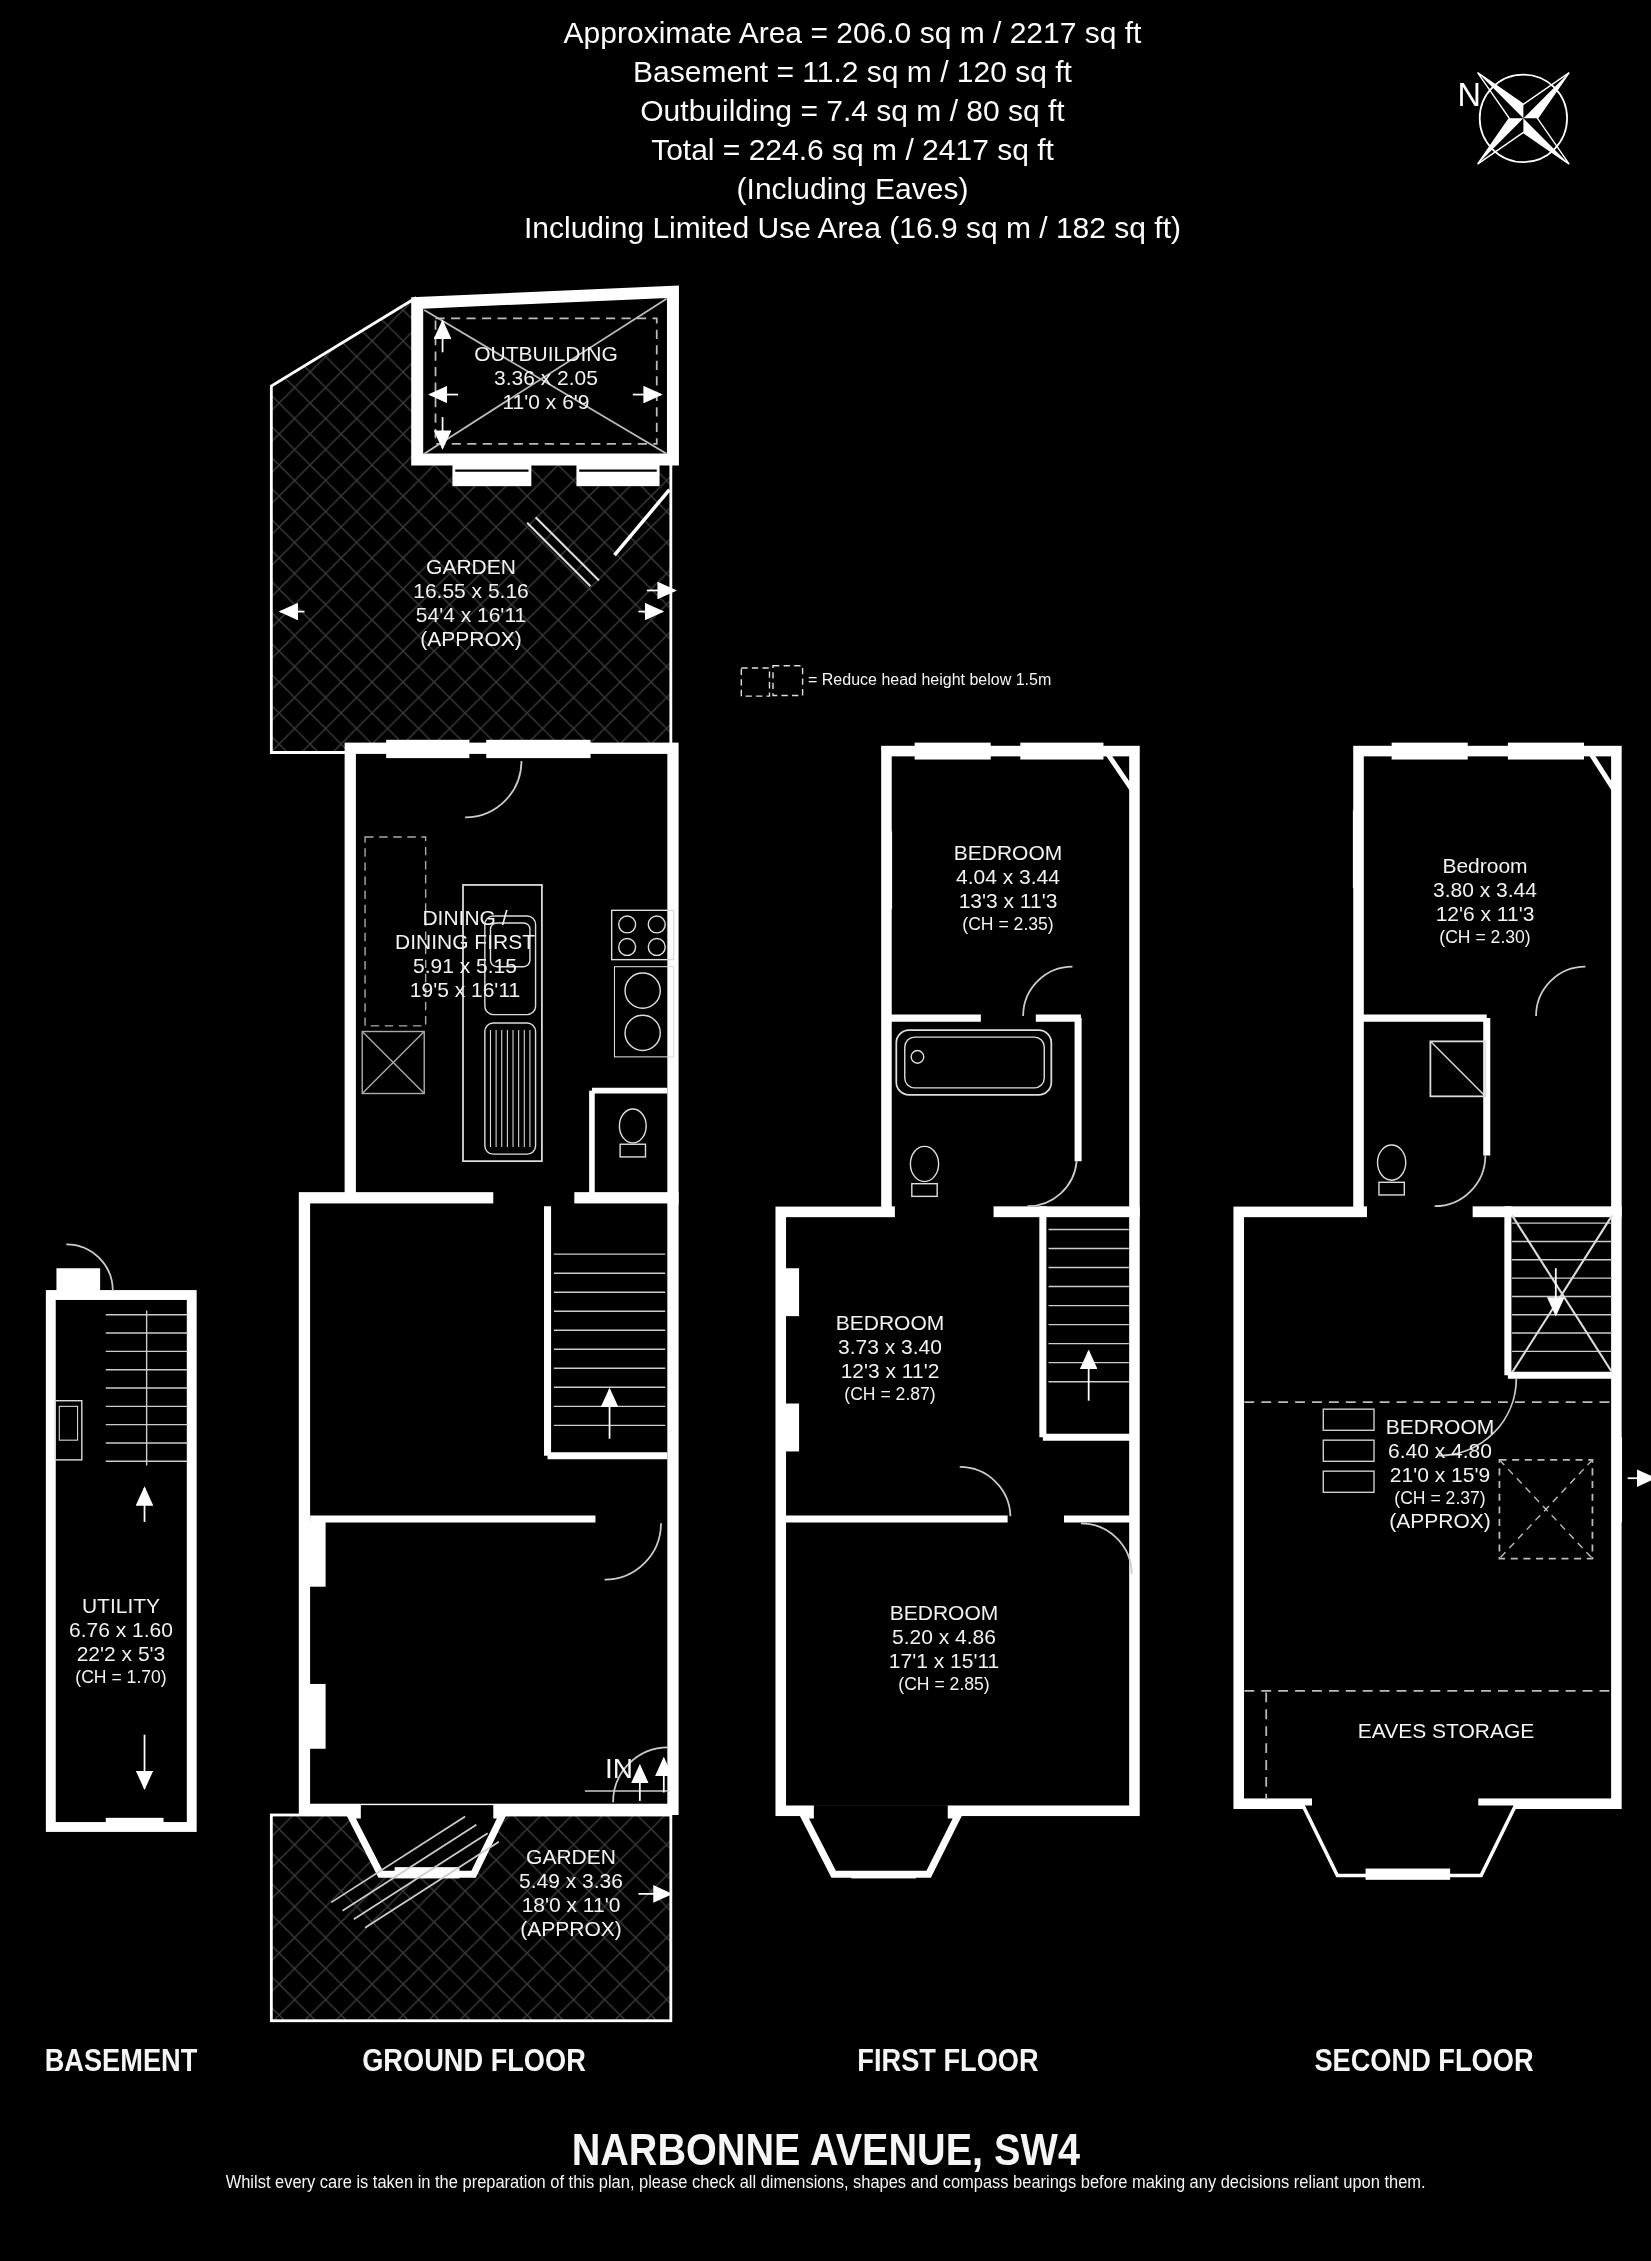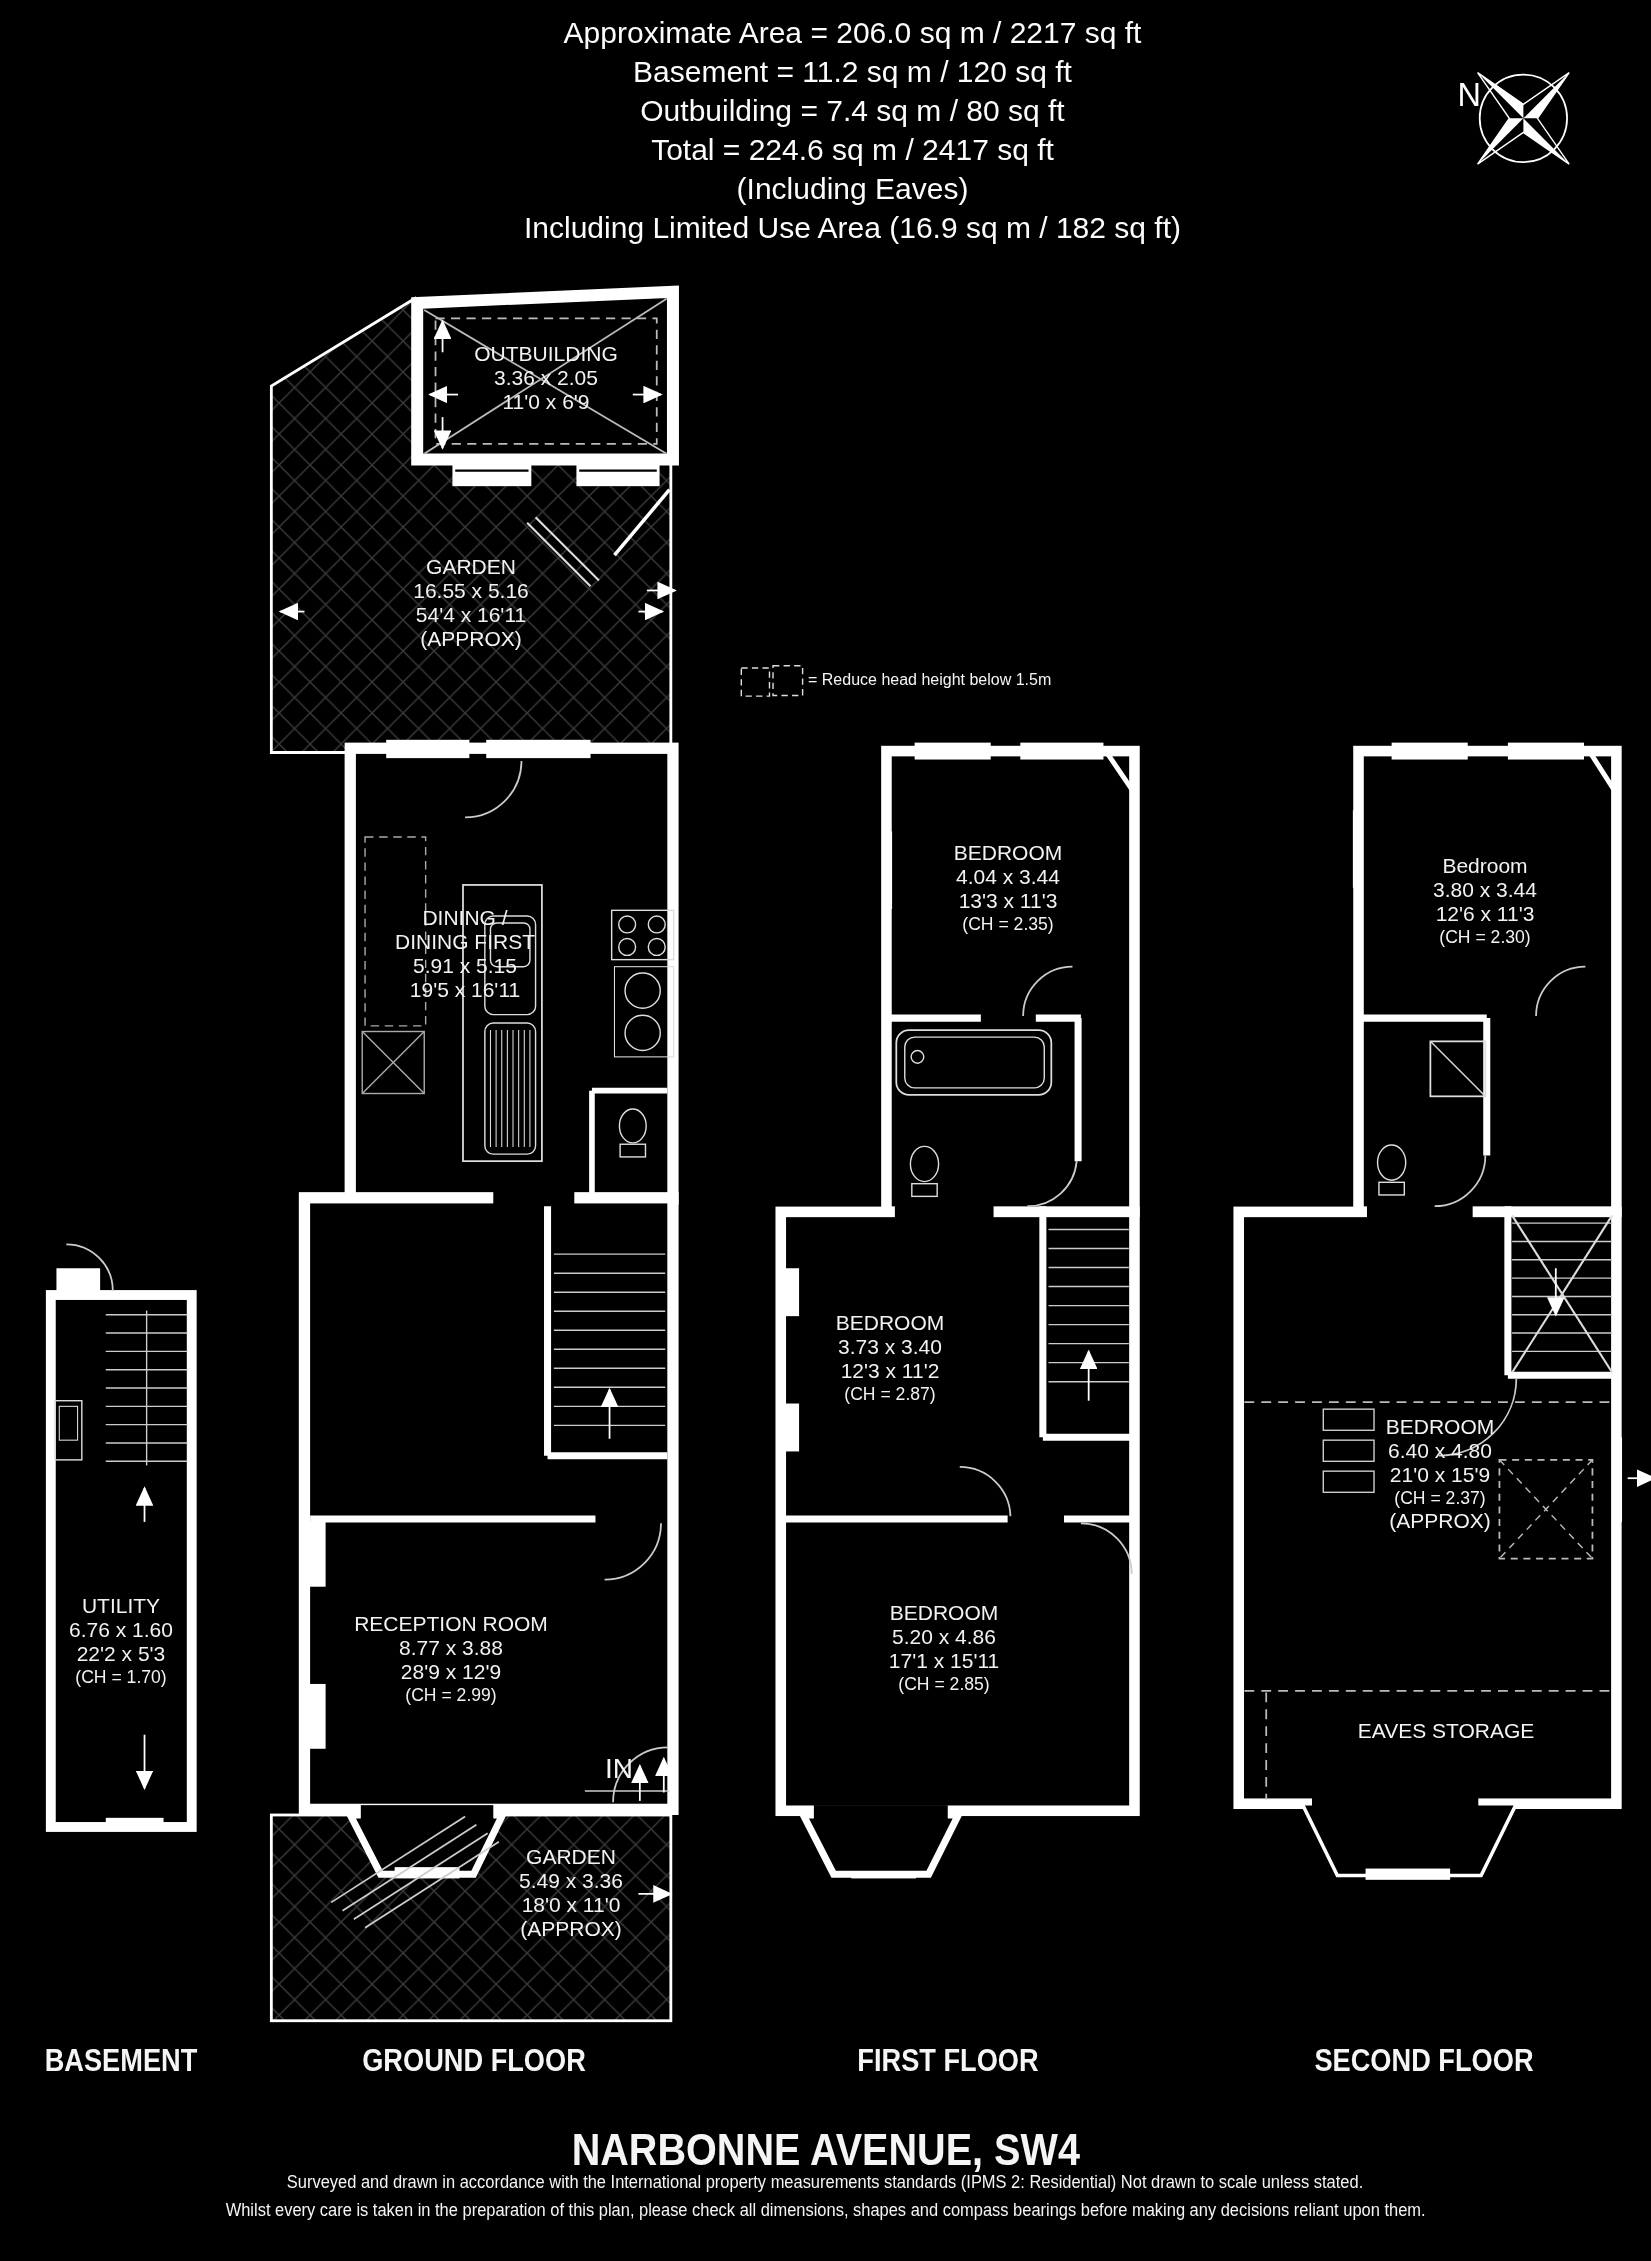--- a/index.html
+++ b/index.html
@@ -341,26 +341,20 @@
     <span>19'5 x 16'11</span>
   </div>
 
   <div class="room-label" style="left:121px;top:1594px;">
     <span>UTILITY</span>
     <span>6.76 x 1.60</span>
     <span>22'2 x 5'3</span>
     <span class="ch">(CH = 1.70)</span>
   </div>
 
-  <div class="room-label" style="left:451px;top:1612px;">
-    <span>RECEPTION ROOM</span>
-    <span>8.77 x 3.88</span>
-    <span>28'9 x 12'9</span>
-    <span class="ch">(CH = 2.99)</span>
-  </div>
 
   <div class="room-label" style="left:571px;top:1845px;">
     <span>GARDEN</span>
     <span>5.49 x 3.36</span>
     <span>18'0 x 11'0</span>
     <span>(APPROX)</span>
   </div>
 
   <div class="in-label">IN</div>
 
@@ -413,18 +407,17 @@
   </div>
   <div class="floor-label" style="left:1424px;">
     <span class="cond">SECOND FLOOR</span>
   </div>
 
   <div class="title">
     <span class="cond">NARBONNE AVENUE, SW4</span>
   </div>
 
   <div class="footer">
-    <div><span class="cond">Surveyed and drawn in accordance with the International property measurements standards (IPMS 2: Residential) Not drawn to scale unless stated.</span></div>
     <div><span class="cond">Whilst every care is taken in the preparation of this plan, please check all dimensions, shapes and compass bearings before making any decisions reliant upon them.</span></div>
   </div>
 
 </div>
 
 
 </body></html>

